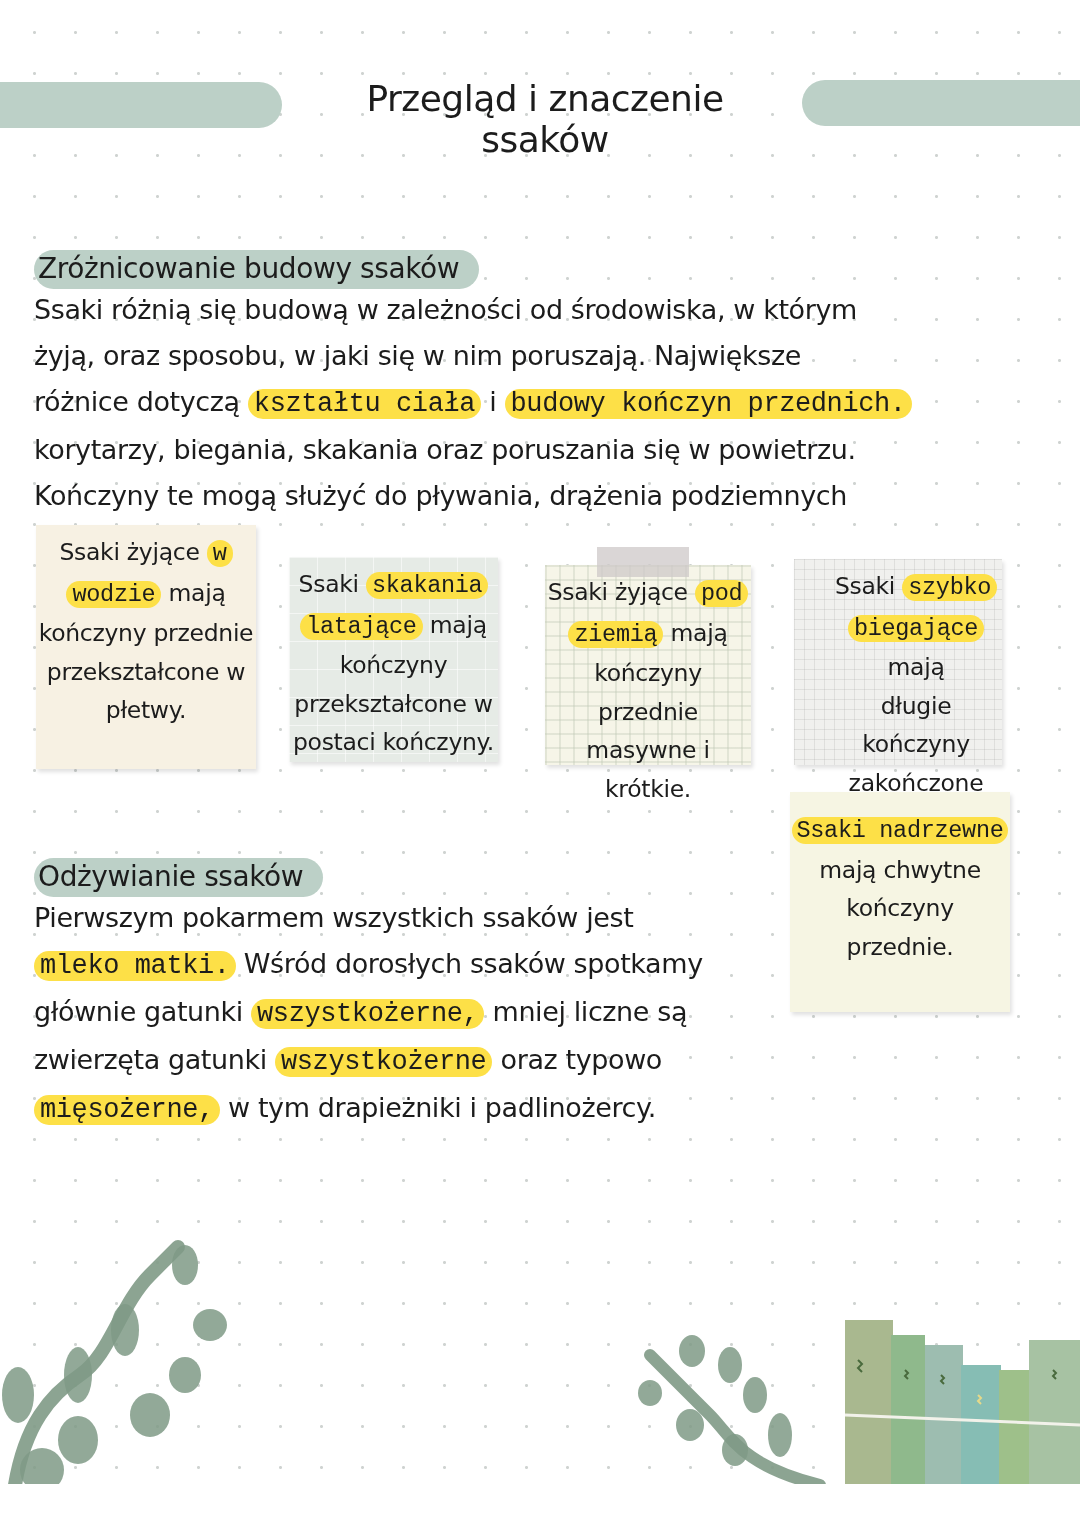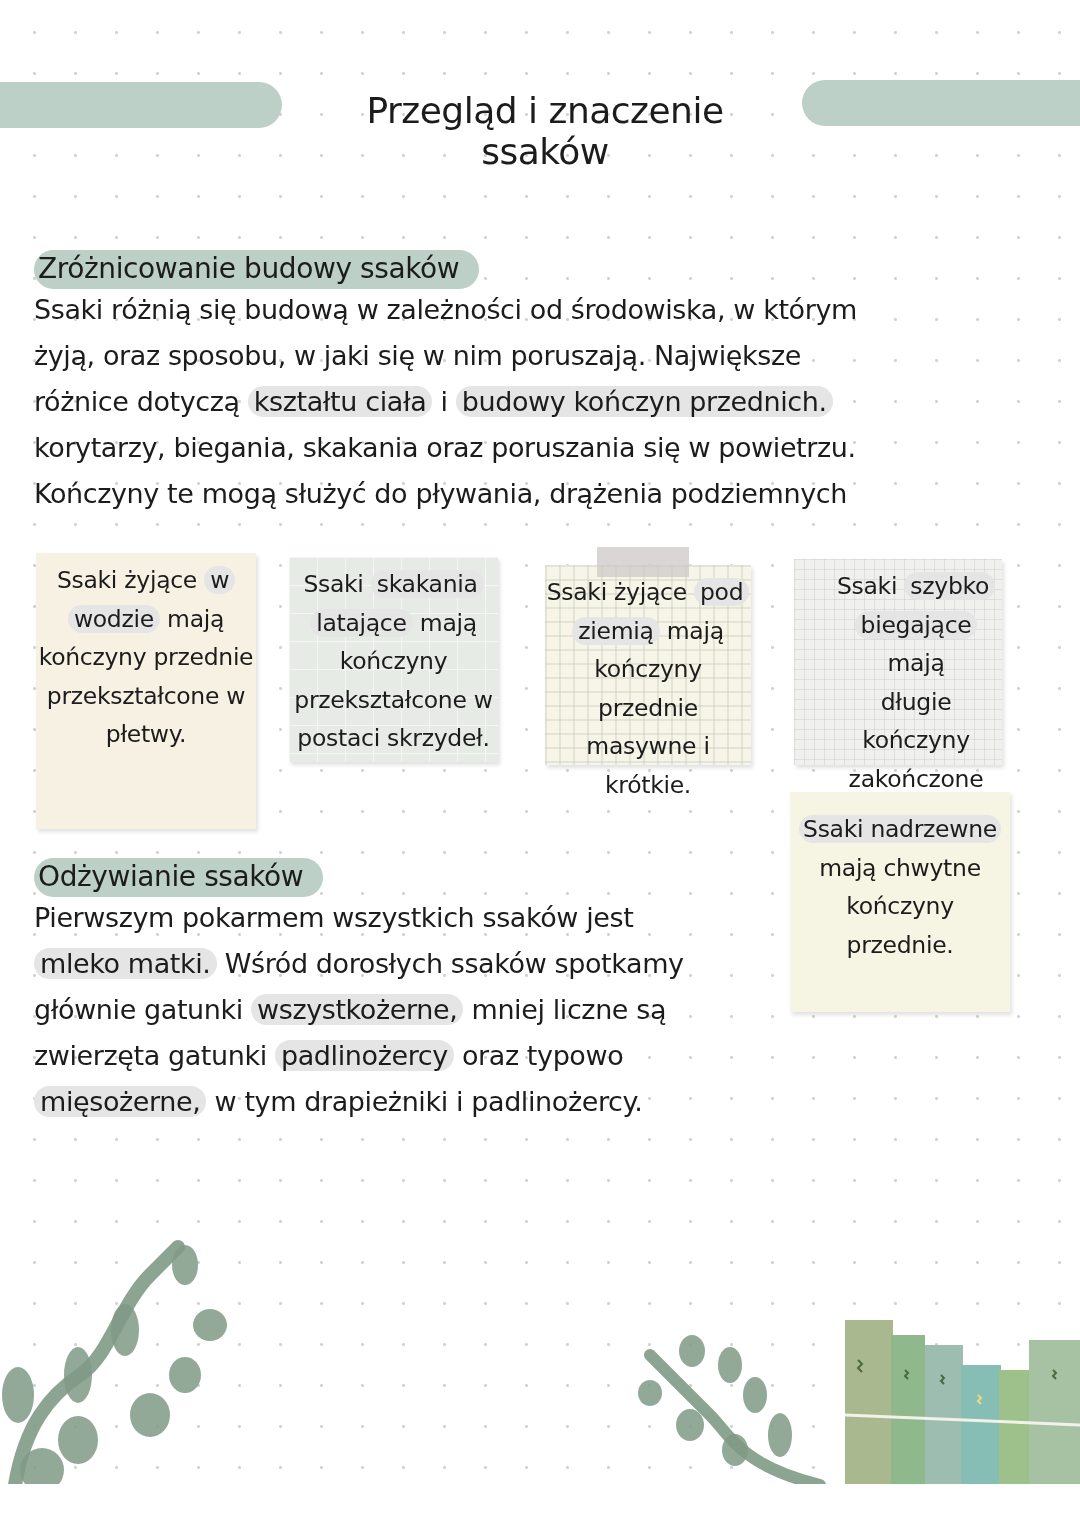--- a/index.html
+++ b/index.html
@@ -12,39 +12,39 @@
       background-position: 14px 12px;
       font-family: "DejaVu Sans", sans-serif;
       color: #1c1c1c;
       overflow: hidden;
     }
     .bottom-white { position: absolute; left: 0; top: 1484px; width: 1080px; height: 44px; background: #fff; }
 
     
     .title-bar-left { position: absolute; left: 0; top: 82px; width: 282px; height: 46px; background: #bcd0c7; border-radius: 0 24px 24px 0; }
     .title-bar-right { position: absolute; left: 802px; top: 80px; width: 278px; height: 46px; background: #bcd0c7; border-radius: 24px 0 0 24px; }
-    .page-title { position: absolute; left: 300px; top: 78px; width: 490px; text-align: center; font-size: 36px; font-weight: 400; letter-spacing: -0.5px; margin-top: 12px; }
+    .page-title { position: absolute; left: 300px; top: 78px; width: 490px; text-align: center; font-size: 36px; font-weight: 400; letter-spacing: -0.5px; }
 
     
     .section { position: absolute; left: 34px; }
     .section-heading {
       display: inline-block; font-size: 28px; background: #bcd0c7;
       border-radius: 22px; padding: 2px 20px 4px 4px; letter-spacing: -0.4px;
     }
     .para { font-size: 27px; line-height: 46px; letter-spacing: -0.4px; white-space: nowrap; }
-    .hl { background: #e5e5e5; border-radius: 18px; padding: 0 6px; }
+    .hl { background: #fde047; border-radius: 18px; padding: 0 6px; font-family: Liberation Mono, monospace; }
 
     
     .card {
       position: absolute; text-align: center; font-size: 23.5px; line-height: 38.5px;
       letter-spacing: -0.3px; box-shadow: 2px 3px 4px rgba(0,0,0,0.12);
       padding-top: 8px;
     }
     .card .hl { border-radius: 16px; padding: 0 6px; }
-    .card-1 { left: 36px; top: 553px; width: 220px; height: 276px; background: #f7f1e3; }
+    .card-1 { left: 36px; top: 525px; width: 220px; height: 244px; background: #f7f1e3; }
     .card-2 { left: 289px; top: 557px; width: 209px; height: 205px;
       background-color: #e6ebe6;
       background-image:
         linear-gradient(rgba(255,255,255,0.55) 1px, transparent 1px),
         linear-gradient(90deg, rgba(255,255,255,0.55) 1px, transparent 1px);
       background-size: 28px 28px; }
     .card-3 { left: 545px; top: 565px; width: 206px; height: 200px;
       background-color: #f6f5e8;
       background-image:
         linear-gradient(rgba(190,200,180,0.35) 2px, transparent 2px),
@@ -92,21 +92,21 @@
   <div>kończyny przednie</div>
   <div>przekształcone w</div>
   <div>płetwy.</div>
 </div>
 
 <div class="card card-2">
   <div><span>Ssaki </span><span class="hl">skakania</span></div>
   <div><span class="hl">latające</span><span> mają</span></div>
   <div>kończyny</div>
   <div>przekształcone w</div>
-  <div>postaci skrzydeł.</div>
+  <div>postaci kończyny.</div>
 </div>
 
 <div class="card card-3">
   <div class="tape"></div>
   <div><span>Ssaki żyjące </span><span class="hl">pod</span></div>
   <div><span class="hl">ziemią</span><span> mają</span></div>
   <div>kończyny przednie</div>
   <div>masywne i</div>
   <div>krótkie.</div>
 </div>
@@ -125,21 +125,21 @@
   <div>kończyny</div>
   <div>przednie.</div>
 </div>
 
 <div class="section" style="top:858px;">
   <div class="section-heading">Odżywianie ssaków</div>
   <div class="para" style="margin-top:-2px;">
     <div>Pierwszym pokarmem wszystkich ssaków jest</div>
     <div><span class="hl">mleko matki.</span><span> Wśród dorosłych ssaków spotkamy</span></div>
     <div><span>głównie gatunki </span><span class="hl">wszystkożerne,</span><span> mniej liczne są</span></div>
-    <div><span>zwierzęta gatunki </span><span class="hl">padlinożercy</span><span> oraz typowo</span></div>
+    <div><span>zwierzęta gatunki </span><span class="hl">wszystkożerne</span><span> oraz typowo</span></div>
     <div><span class="hl">mięsożerne,</span><span> w tym drapieżniki i padlinożercy.</span></div>
   </div>
 </div>
 
 <svg class="deco vine-left" viewBox="0 0 240 260">
   <path d="M15 260 C 25 200, 50 170, 80 150 C 110 130, 120 80, 150 50 C 160 40, 170 30, 178 22" stroke="#7f9a86" stroke-width="14" fill="none" stroke-linecap="round" opacity="0.9"></path>
   <ellipse cx="185" cy="40" rx="13" ry="20" fill="#7f9a86" opacity="0.85"></ellipse>
   <ellipse cx="210" cy="100" rx="17" ry="16" fill="#7f9a86" opacity="0.85"></ellipse>
   <ellipse cx="185" cy="150" rx="16" ry="18" fill="#7f9a86" opacity="0.85"></ellipse>
   <ellipse cx="150" cy="190" rx="20" ry="22" fill="#7f9a86" opacity="0.85"></ellipse>

